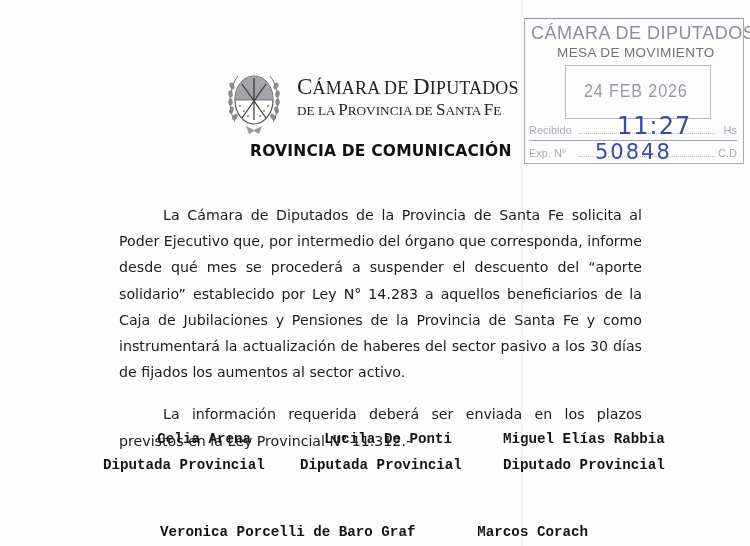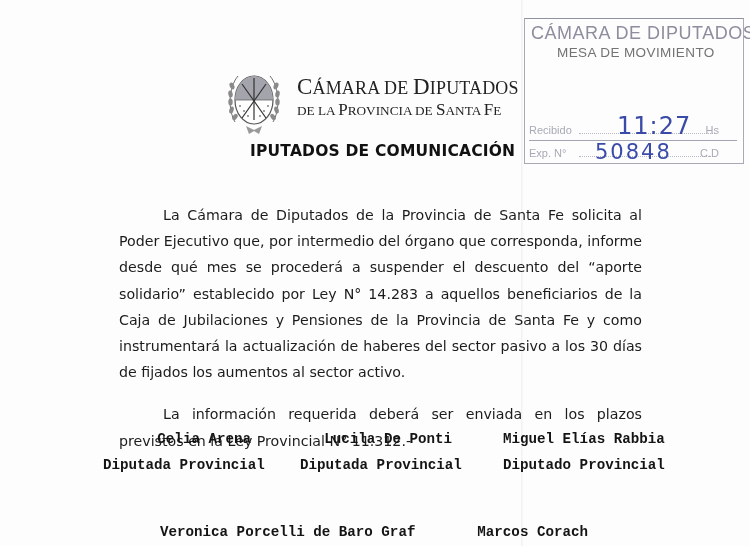--- a/index.html
+++ b/index.html
@@ -106,21 +106,21 @@
       color: #a8aab6;
       white-space: nowrap;
     }
     .stamp-row.r1 { top: 99px; border-bottom: 1.5px solid #a3a5b2; }
     .stamp-row.r2 { top: 122px; }
     .stamp-row .lbl { position: absolute; left: 0; bottom: 4px; }
     .stamp-row .dots {
       position: absolute; left: 50px; right: 22px; bottom: 6px;
       border-bottom: 1.5px dotted #b8bac4;
     }
-    .stamp-row .suffix { position: absolute; right: 18px; bottom: 4px; }
+    .stamp-row .suffix { position: absolute; right: 0; bottom: 4px; }
     .stamp-row .hand {
       position: absolute;
       font-family: "DejaVu Sans", sans-serif;
       color: #3a4aa8;
       font-size: 24px;
       bottom: 0px;
     }
     .stamp-row.r1 .hand { left: 88px; letter-spacing: 1px; }
     .stamp-row.r2 .hand { left: 66px; font-style: normal; font-size: 21px; letter-spacing: 2px; bottom: -1px; }
 
@@ -206,35 +206,38 @@
 
     <path d="M20 62 L28 66 L36 62 L33 70 L28 67 L23 70 Z" fill="#999"></path>
   </svg>
 
   <div class="lh-title"><span>C</span><span class="sc">ÁMARA DE </span><span>D</span><span class="sc">IPUTADOS</span></div>
   <div class="lh-sub"><span class="sc">DE LA </span><span>P</span><span class="sc">ROVINCIA DE </span><span>S</span><span class="sc">ANTA </span><span>F</span><span class="sc">E</span></div>
 
   <div class="stamp">
     <div class="stamp-h1">CÁMARA DE DIPUTADOS</div>
     <div class="stamp-h2">MESA DE MOVIMIENTO</div>
+    <div class="stamp-datebox">
+      <div class="stamp-date">24 FEB 2026</div>
+    </div>
     <div class="stamp-row r1">
       <span class="lbl">Recibido</span>
       <span class="dots"></span>
       <span class="hand">11:27</span>
       <span class="suffix">Hs</span>
     </div>
     <div class="stamp-row r2">
       <span class="lbl">Exp. N°</span>
       <span class="dots"></span>
       <span class="hand">50848</span>
       <span class="suffix">C.D</span>
     </div>
   </div>
 
-  <div class="doc-title">IPUTADOS DE COMUNICACIÓN</div>
+  <div class="doc-title">ROVINCIA DE COMUNICACIÓN</div>
 
   <div class="body">
     <p>La Cámara de Diputados de la Provincia de Santa Fe solicita al Poder Ejecutivo que, por intermedio del órgano que corresponda, informe desde qué mes se procederá a suspender el descuento del “aporte solidario” establecido por Ley N° 14.283 a aquellos beneficiarios de la Caja de Jubilaciones y Pensiones de la Provincia de Santa Fe y como instrumentará la actualización de haberes del sector pasivo a los 30 días de fijados los aumentos al sector activo.</p>
     <p>La información requerida deberá ser enviada en los plazos previstos en la Ley Provincial N° 11.312.-</p>
   </div>
 
   <div class="sig" style="left:103px; top:431px; width:148px;">
     <span class="name">Celia Arena</span>
     <span class="role">Diputada Provincial</span>
   </div>

